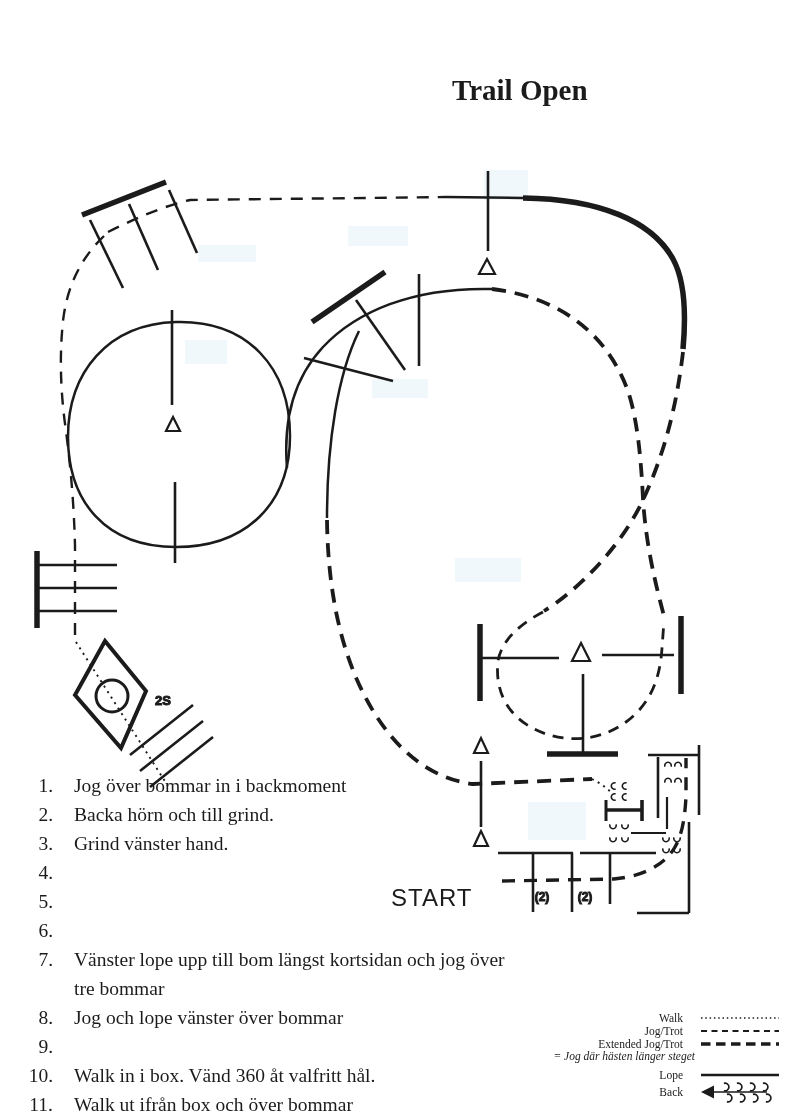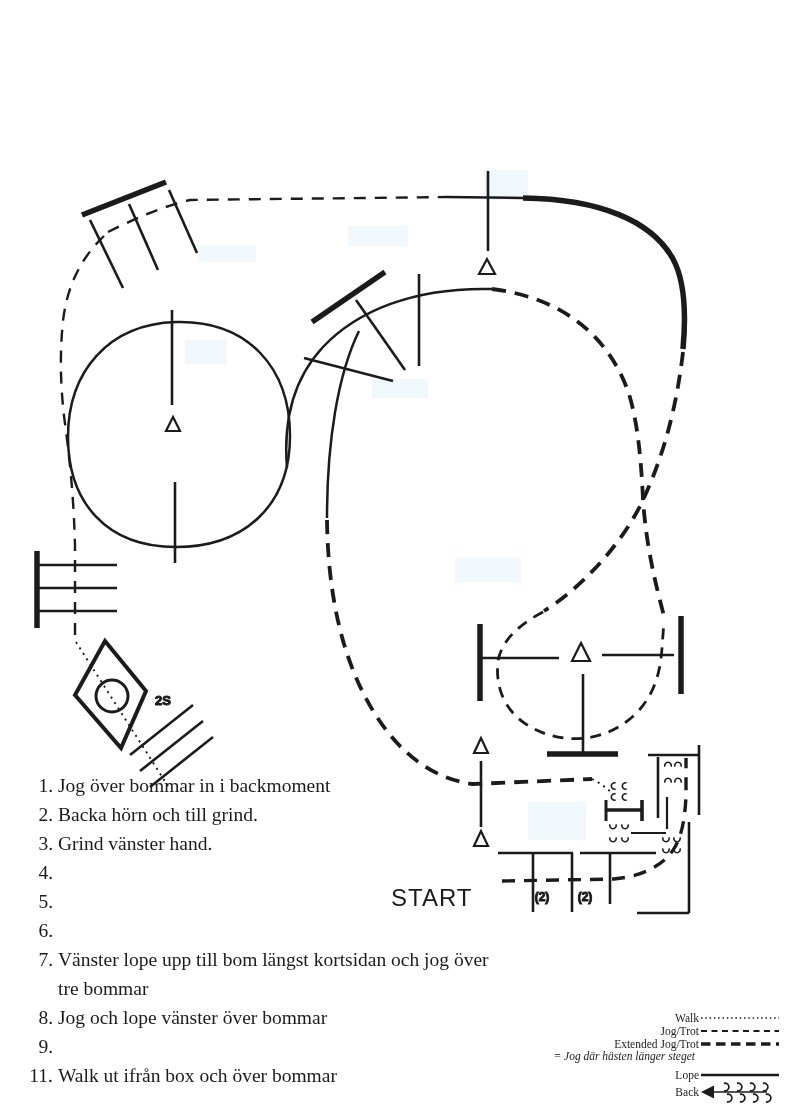--- a/index.html
+++ b/index.html
@@ -22,36 +22,37 @@
   
   .title{position:absolute;left:452px;top:74px;font-size:29px;font-weight:bold;
          font-family:"Liberation Serif",serif;}
   
   .start{position:absolute;left:391px;top:884px;font-size:24px;font-weight:normal;
          font-family:"Liberation Sans",sans-serif;letter-spacing:1px;}
   
   .instructions{position:absolute;left:23px;top:771px;font-size:19.5px;line-height:29px;}
   .instr-row{display:flex;align-items:flex-start;}
   .instr-num{width:30px;text-align:right;flex:0 0 30px;}
-  .instr-txt{margin-left:5px;white-space:nowrap;}
+  .instr-txt{margin-left:21px;white-space:nowrap;}
   
   .legend{position:absolute;right:21px;top:1011px;font-size:11.5px;
           font-family:"Liberation Serif",serif;}
   .legend-row{display:flex;align-items:center;justify-content:flex-end;height:13px;}
-  .legend-label{margin-right:2px;white-space:nowrap;}
+  .legend-label{margin-right:18px;white-space:nowrap;}
   .legend-sample{width:78px;flex:0 0 78px;display:flex;align-items:center;}
   .legend-note-row{height:13px;text-align:right;padding-right:84px;white-space:nowrap;font-style:italic;}
   .legend-gap{height:5px;}
   .back-sample{width:78px;flex:0 0 78px;height:22px;display:flex;align-items:center;}
 </style>
 </head>
 <body>
 
 <div id="page">
 
+  <div class="title">Trail Open</div>
 
   <svg id="course-svg" width="800" height="1117" viewBox="0 0 800 1117">
 
     <g fill="#e3f2f8" opacity="0.5">
       <rect x="348" y="226" width="60" height="20"></rect>
       <rect x="484" y="170" width="44" height="30"></rect>
       <rect x="198" y="245" width="58" height="17"></rect>
       <rect x="372" y="379" width="56" height="19"></rect>
       <rect x="185" y="340" width="42" height="24"></rect>
       <rect x="455" y="558" width="66" height="24"></rect>
@@ -227,20 +228,24 @@
         <div>Vänster lope upp till bom längst kortsidan och jog över</div>
         <div>tre bommar</div>
       </span>
     </div>
     <div class="instr-row">
       <span class="instr-num">8.</span>
       <span class="instr-txt">Jog och lope vänster över bommar</span>
     </div>
     <div class="instr-row">
       <span class="instr-num">9.</span>
+    </div>
+    <div class="instr-row">
+      <span class="instr-num">10.</span>
+      <span class="instr-txt">Walk in i box. Vänd 360 åt valfritt hål.</span>
     </div>
     <div class="instr-row">
       <span class="instr-num">11.</span>
       <span class="instr-txt">Walk ut ifrån box och över bommar</span>
     </div>
   </div>
 
   <div class="legend">
     <div class="legend-row">
       <span class="legend-label">Walk</span>

